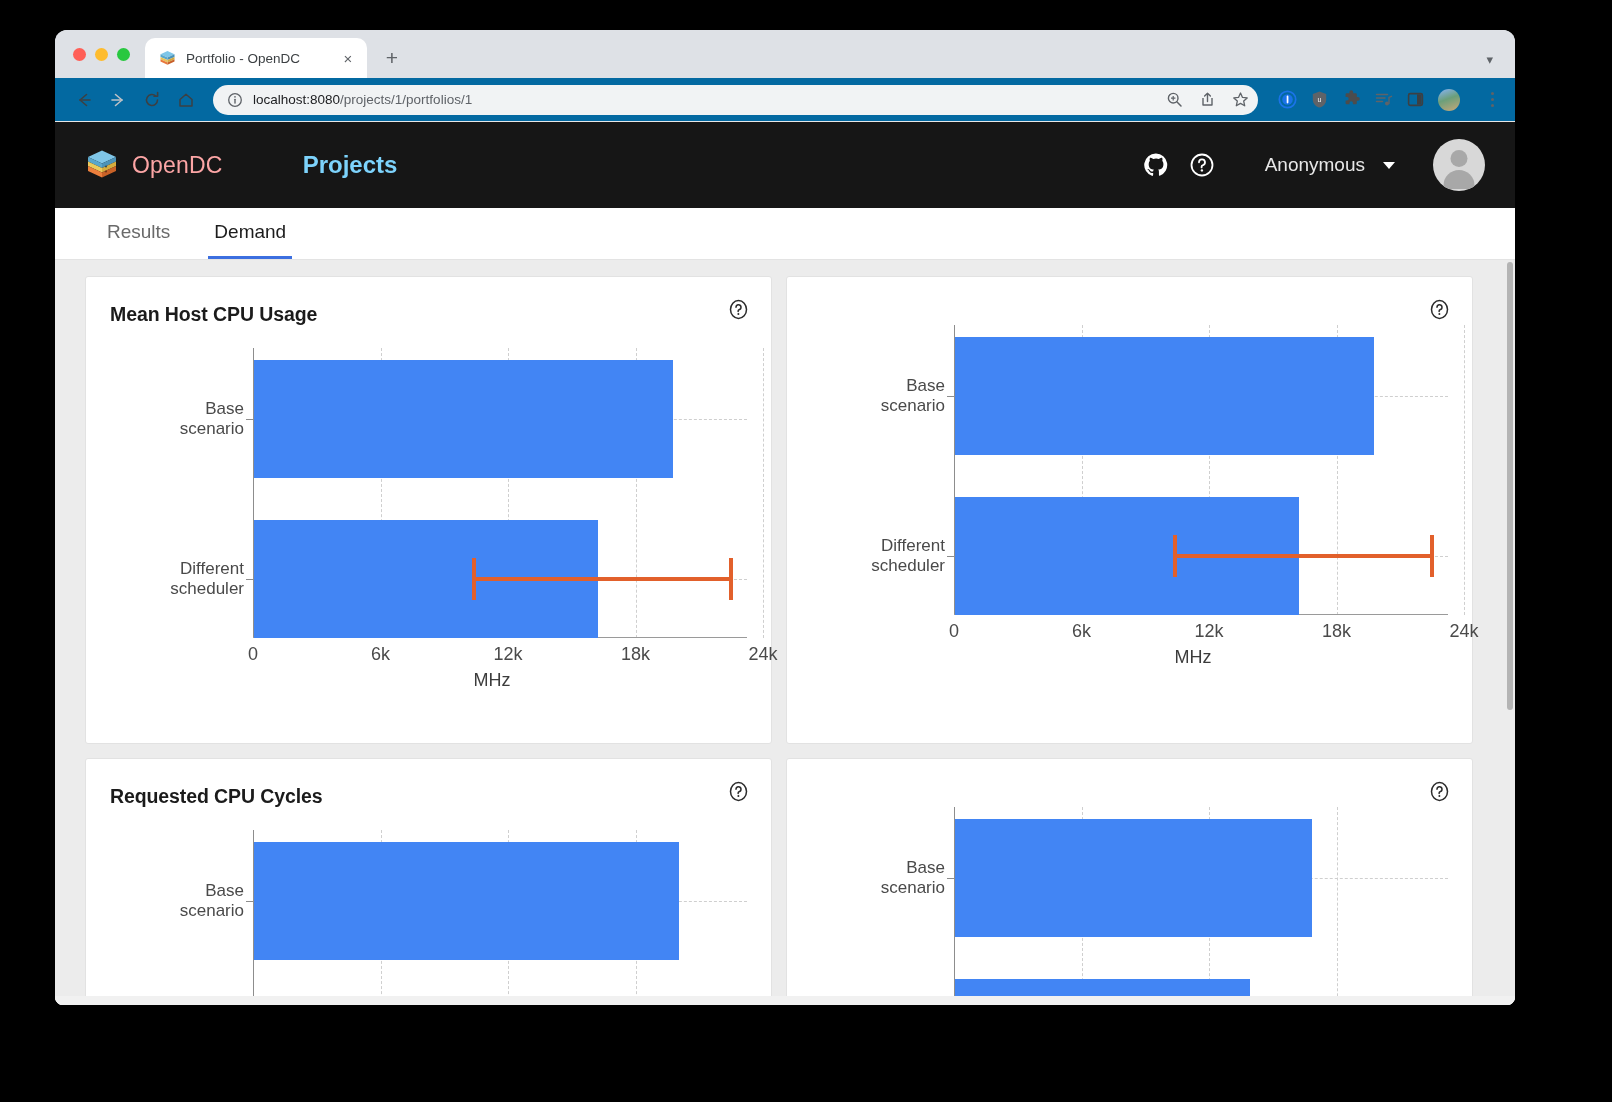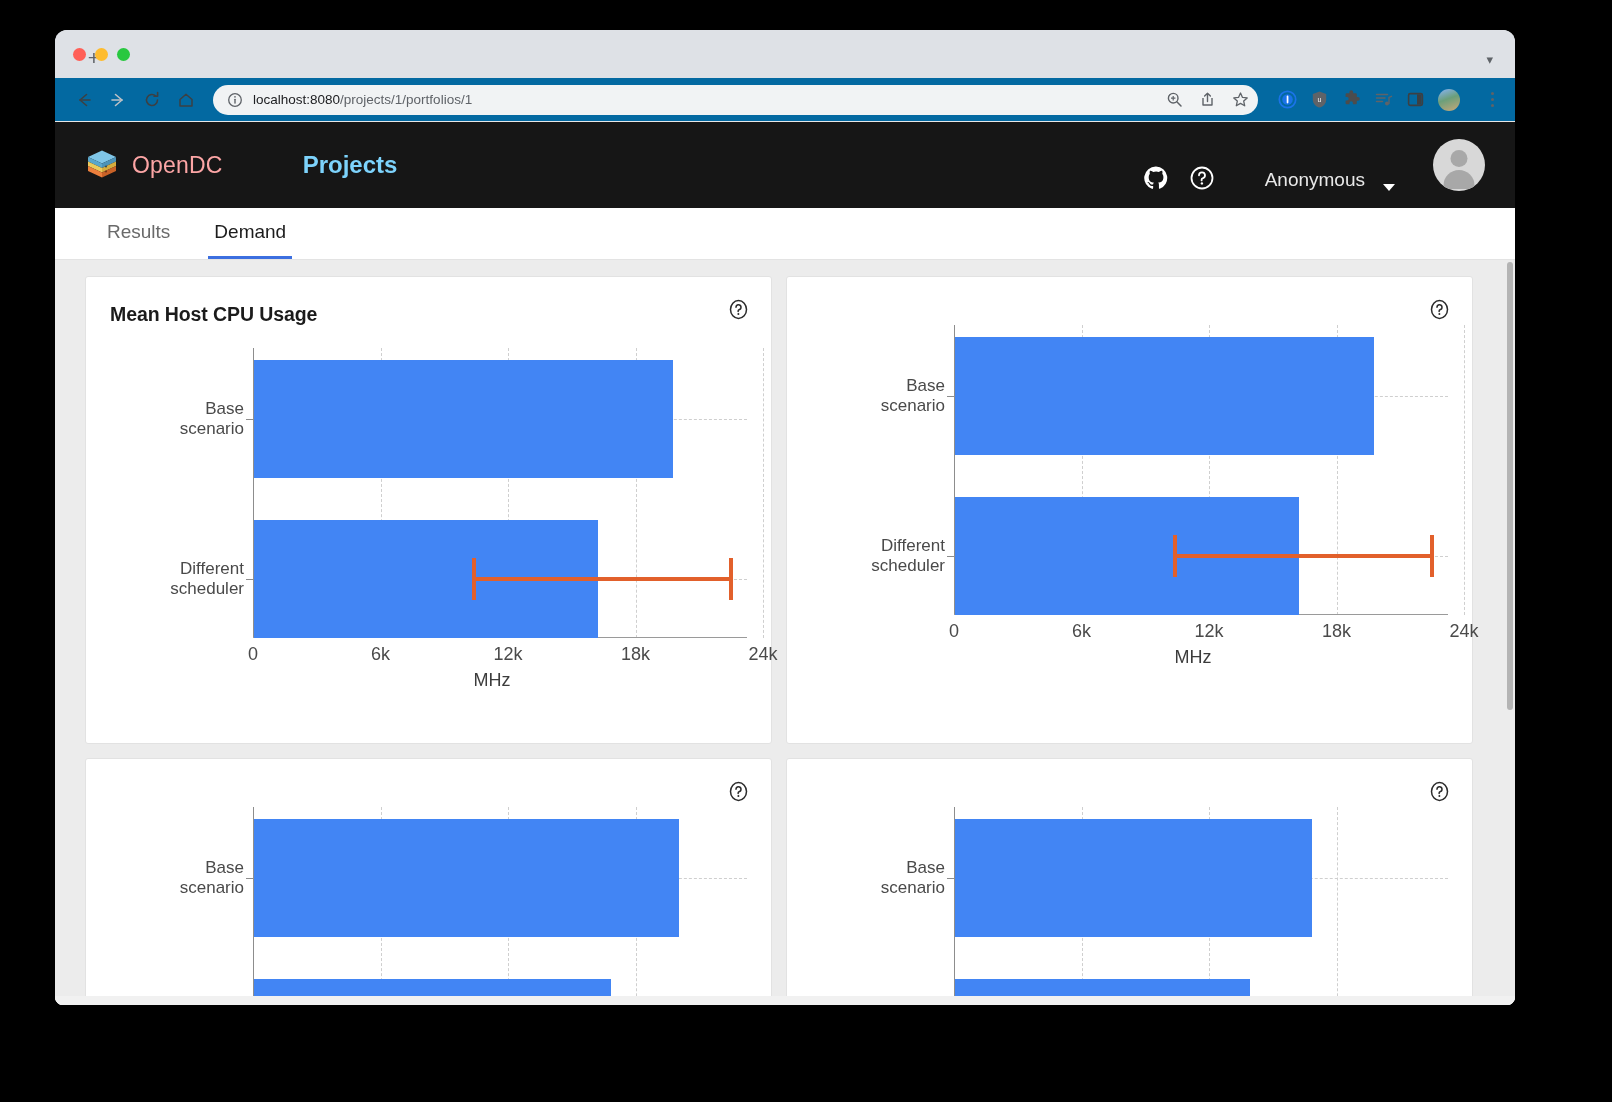--- a/index.html
+++ b/index.html
@@ -161,21 +161,21 @@
   .brand-name { color: #fca5a5; font-size: 23px; letter-spacing: .2px; }
   .nav-link {
     color: #7dd3fc;
     font-size: 24px;
     margin-left: 80px;
     font-weight: bold;
   }
   .nav-right {
     margin-left: auto;
     display: flex;
-    align-items: flex-end;
+    align-items: center;
     gap: 0;
   }
   .nav-icon { width: 46px; display: flex; align-items: center; justify-content: center; color: #fff; }
   .user-name { color: #e8e8e8; font-size: 19px; margin-left: 40px; }
   .caret {
     width: 0; height: 0;
     border-left: 6px solid transparent;
     border-right: 6px solid transparent;
     border-top: 7px solid #fff;
     margin-left: 18px;
@@ -361,20 +361,35 @@
 
 <div class="window">
 
   <div class="tabstrip">
     <div class="traffic">
       <span class="dot red"></span>
       <span class="dot yellow"></span>
       <span class="dot green"></span>
     </div>
 
+    <div class="tab">
+      <span class="tab-favicon">
+        <svg width="17" height="17" viewBox="0 0 17 17">
+          <polygon points="8.5,1 15.5,4.2 8.5,7.4 1.5,4.2" fill="#7fc6e8"></polygon>
+          <polygon points="1.5,4.2 8.5,7.4 8.5,10.1 1.5,6.9" fill="#5aa7cc"></polygon>
+          <polygon points="8.5,7.4 15.5,4.2 15.5,6.9 8.5,10.1" fill="#4c93b8"></polygon>
+          <polygon points="1.5,6.9 8.5,10.1 8.5,12.4 1.5,9.2" fill="#e8c35a"></polygon>
+          <polygon points="8.5,10.1 15.5,6.9 15.5,9.2 8.5,12.4" fill="#d2a93f"></polygon>
+          <polygon points="1.5,9.2 8.5,12.4 8.5,14.8 1.5,11.6" fill="#e8783a"></polygon>
+          <polygon points="8.5,12.4 15.5,9.2 15.5,11.6 8.5,14.8" fill="#c75f28"></polygon>
+        </svg>
+      </span>
+      <span class="tab-title">Portfolio - OpenDC</span>
+      <span class="tab-close">×</span>
+    </div>
 
     <div class="newtab">+</div>
     <div class="winctl-down">▾</div>
   </div>
 
   <div class="toolbar">
     <div class="navbtn">
       <svg width="18" height="18" viewBox="0 0 18 18">
           <path d="M11.5 3.5 L5 9 l6.5 5.5" fill="none" stroke="#3c4043" stroke-width="1.6" stroke-linecap="round" stroke-linejoin="round"></path>
           <path d="M5 9 h10" stroke="#3c4043" stroke-width="1.6" stroke-linecap="round"></path>
@@ -590,20 +605,21 @@
                 <div class="xtick-label" style="left:0px">0</div>
                 <div class="xtick-label" style="left:127.5px">6k</div>
                 <div class="xtick-label" style="left:255px">12k</div>
                 <div class="xtick-label" style="left:382.5px">18k</div>
                 <div class="xtick-label" style="left:510px">24k</div>
               </div>
       <div class="xaxis-title">MHz</div>
     </div>
           </div>
           <div class="card short">
+    <div class="card-title">Requested CPU Cycles</div>
     <span class="help-icon">
       <svg width="21" height="21" viewBox="0 0 21 21">
                 <ellipse cx="10.5" cy="10.5" rx="8" ry="9" fill="none" stroke="#2b2b2b" stroke-width="1.5"></ellipse>
                 <path d="M8 8.2a2.5 2.5 0 1 1 3 2.5c-.6.2-.85.7-.85 1.25v.45" fill="none" stroke="#2b2b2b" stroke-width="1.5" stroke-linecap="round"></path>
                 <circle cx="10.4" cy="15" r="1" fill="#2b2b2b"></circle>
               </svg>
     </span>
     <div class="chart clipped">
       <div class="plot">
         <div class="gridv" style="left:0px"></div>

